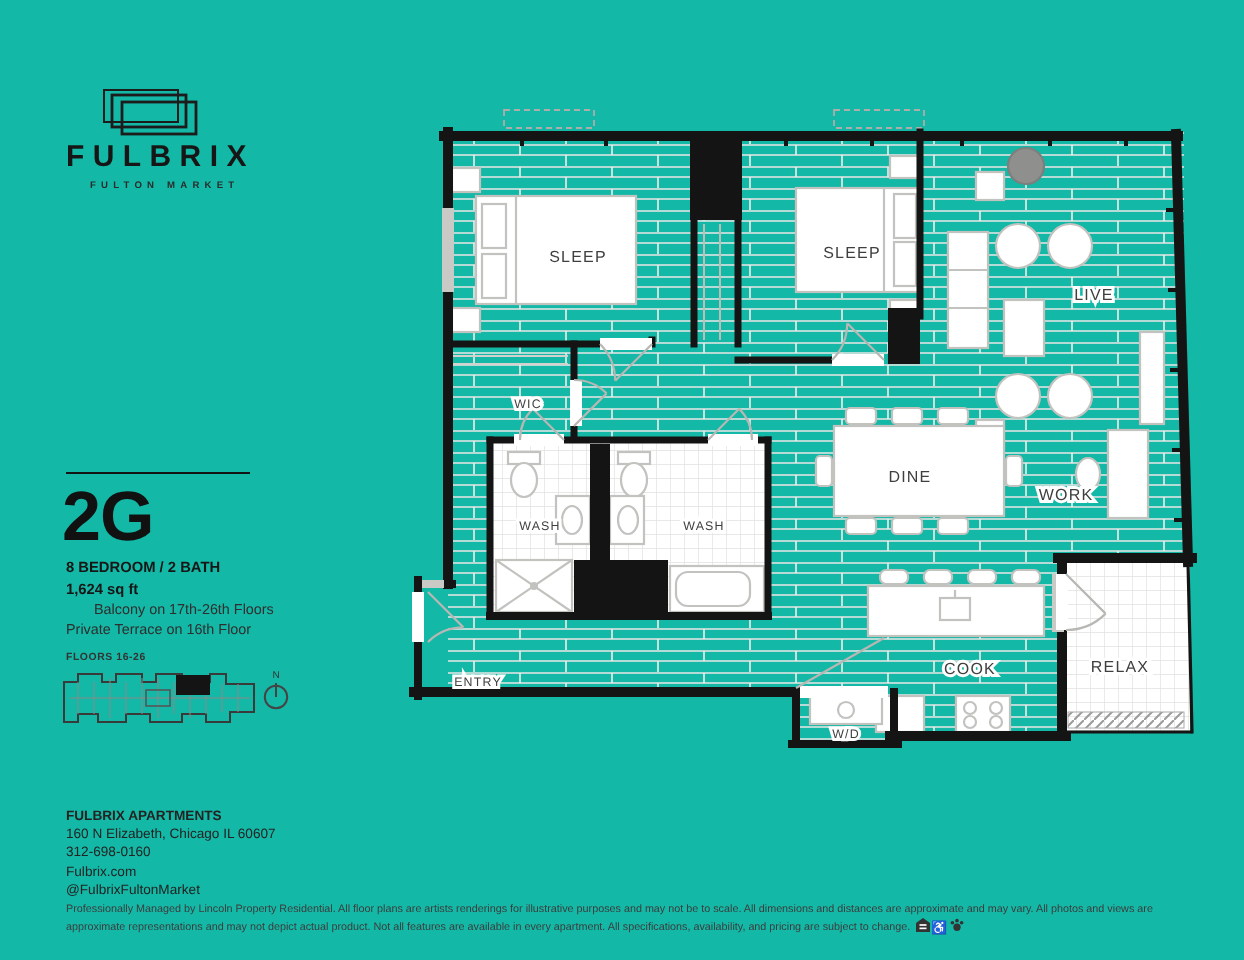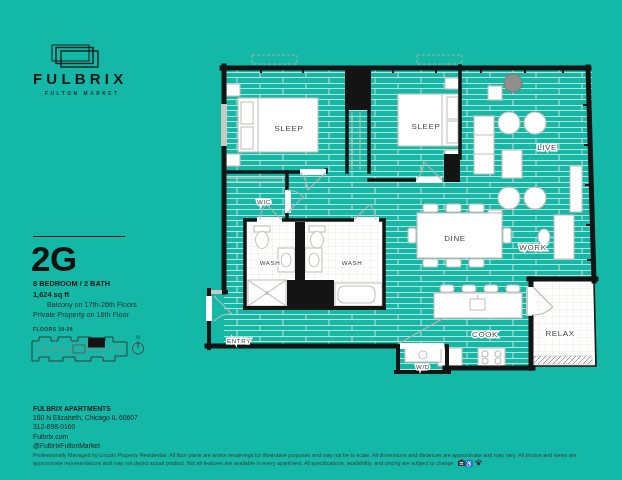--- a/index.html
+++ b/index.html
@@ -42,21 +42,21 @@
     <rect x="2" y="1" width="37" height="16" fill="none" stroke="#1c1c1c" stroke-width="1"></rect>
   </svg>
   <div class="abs brand-name">FULBRIX</div>
   <div class="abs brand-tag">FULTON MARKET</div>
 
   <div class="abs rule"></div>
   <div class="abs unit-code">2G</div>
   <div class="abs unit-spec">8 BEDROOM / 2 BATH</div>
   <div class="abs unit-area">1,624 sq ft</div>
   <div class="abs unit-note1">Balcony on 17th-26th Floors</div>
-  <div class="abs unit-note2">Private Property on 16th Floor</div>
+  <div class="abs unit-note2">Private Terrace on 16th Floor</div>
   <div class="abs unit-floors">FLOORS 16-26</div>
 
   <svg class="abs keyplan" width="98" height="30" viewBox="0 0 98 30">
     <g fill="none" stroke="#3a3a3a" stroke-width="1">
       <path d="M1,7 H8 V3 H20 V7 H27 V3 H40 V7 H47 V3 H60 V7 H74 V3 H82 V8 H96 V22 H84 V27 H72 V23 H60 V27 H44 V23 H32 V27 H18 V23 H8 V27 H1 Z"></path>
     </g>
     <g stroke="#8a8a8a" stroke-width="0.5">
       <path d="M8,7 V23 M16,7 V23 M24,5 V25 M32,7 V23 M40,5 V23 M48,5 V25 M56,7 V23 M64,5 V25 M72,5 V23 M80,8 V22 M88,8 V22"></path>
       <path d="M4,15 H94"></path>
     </g>

